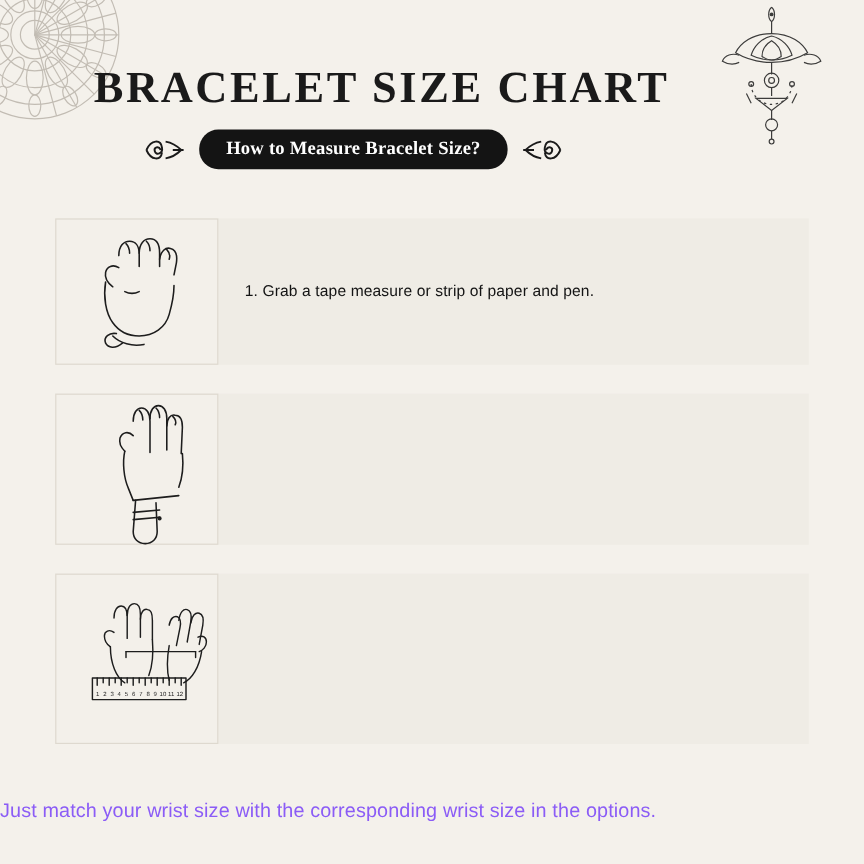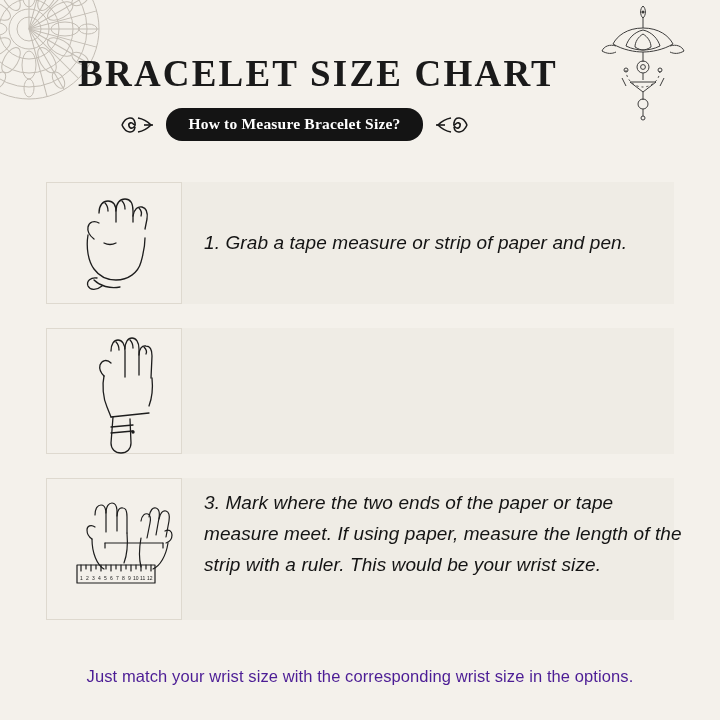--- a/index.html
+++ b/index.html
@@ -112,41 +112,40 @@
     border: 1px solid #ded9cf;
     box-sizing: border-box;
   }
 
   .step-text {
     position: relative;
     flex: 1;
     padding: 0 35px 0 22px;
     display: flex;
     align-items: center;
-    font-size: 19px;
+    font-size: 13px;
     line-height: 1.62;
     color: #141414;
     letter-spacing: 0.1px;
-    font-style: italic;
   }
 
   .step1 .thumb, .step1 .step-band { height: 122px; }
   .step2 .thumb, .step2 .step-band { height: 126px; }
   .step3 .thumb, .step3 .step-band { height: 142px; }
 
   .step3 .step-text { align-items: flex-start; padding-top: 10px; }
 
   .footer {
     position: absolute;
     bottom: 34px;
     left: 0;
     width: 720px;
-    text-align: center;
+    text-align: left;
     font-size: 16.5px;
-    color: #4c1d95;
+    color: #8b5cf6;
     letter-spacing: 0.1px;
   }
 
   svg { display: block; }
 </style>
 </head>
 <body>
 
 <div class="mandala-corner">
   <svg viewBox="0 0 150 150" width="150" height="150">
@@ -334,18 +333,17 @@
             <text x="69" y="101">7</text>
             <text x="75" y="101">8</text>
             <text x="81" y="101">9</text>
             <text x="86" y="101">10</text>
             <text x="93" y="101">11</text>
             <text x="100" y="101">12</text>
           </g>
         </g>
       </svg>
     </div>
-    <div class="step-text">3. Mark where the two ends of the paper or tape measure meet. If using paper, measure the length of the strip with a ruler. This would be your wrist size.</div>
   </div>
 
 </div>
 
 <div class="footer">Just match your wrist size with the corresponding wrist size in the options.</div>
 
 </body></html>

